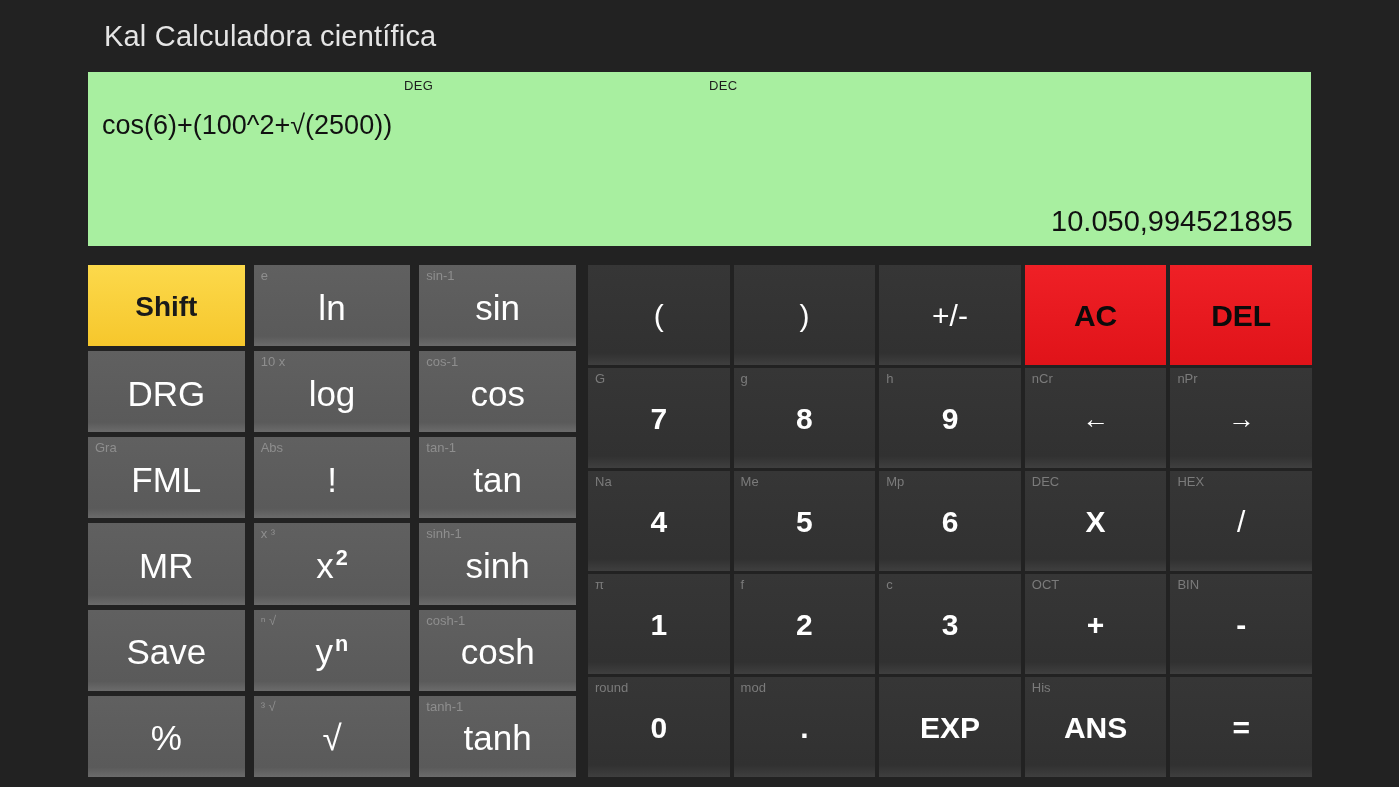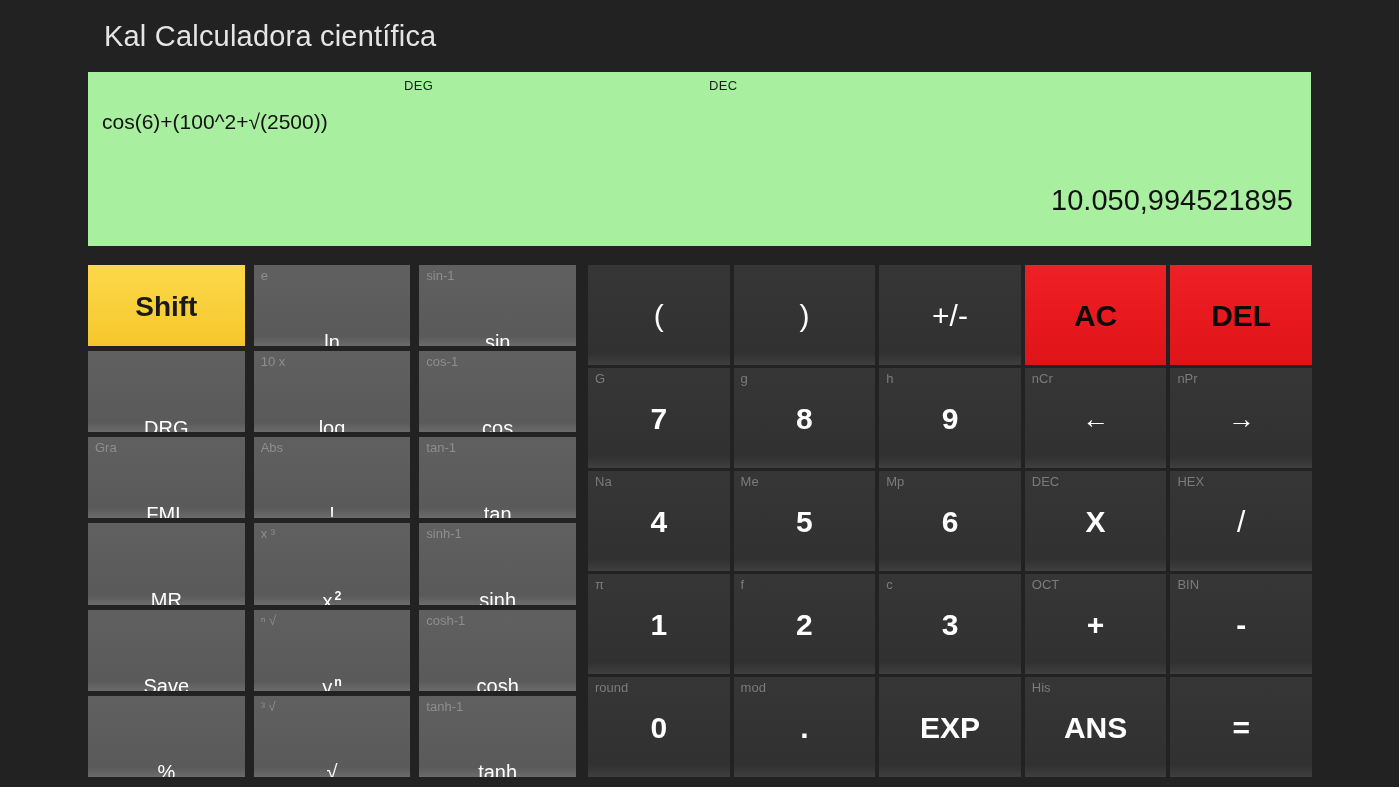--- a/index.html
+++ b/index.html
@@ -58,28 +58,28 @@
     left: 621px;
     top: 0;
     font-size: 13px;
     color: #1d1d1d;
     letter-spacing: 0.3px;
   }
   .display-expression {
     position: absolute;
     left: 14px;
     top: 38px;
-    font-size: 21px;
+    font-size: 27px;
     color: #111111;
     white-space: nowrap;
   }
   .display-result {
     position: absolute;
     right: 18px;
-    top: 112px;
+    top: 133px;
     font-size: 29px;
     color: #111111;
     white-space: nowrap;
   }
 
   
   .funcs {
     position: absolute;
     left: 88px;
     top: 265px;
@@ -147,22 +147,21 @@
     font-weight: 700;
     margin-left: 2px;
   }
 
   
   .btn.func {
     background: linear-gradient(to bottom, #606060 0%, #5a5a5a 88%, #6b6b6b 100%);
   }
   .btn.func .main {
     font-weight: 400;
-    font-size: 20px;
-    margin-top: 36px;
+    font-size: 35px;
   }
   .btn.func .sup {
     color: #8e8e8e;
   }
 
   
   .btn.num {
     background: linear-gradient(to bottom, #363636 0%, #313131 88%, #3f3f3f 100%);
   }
   .btn.num .main {

